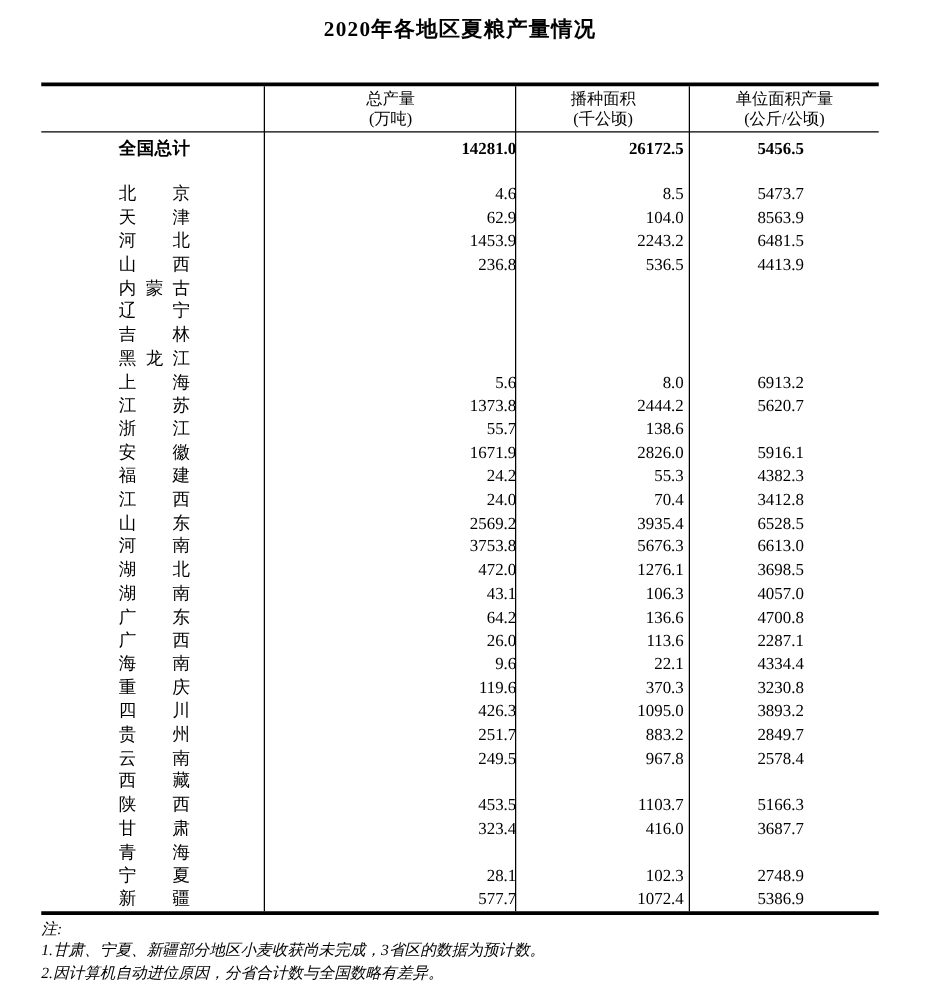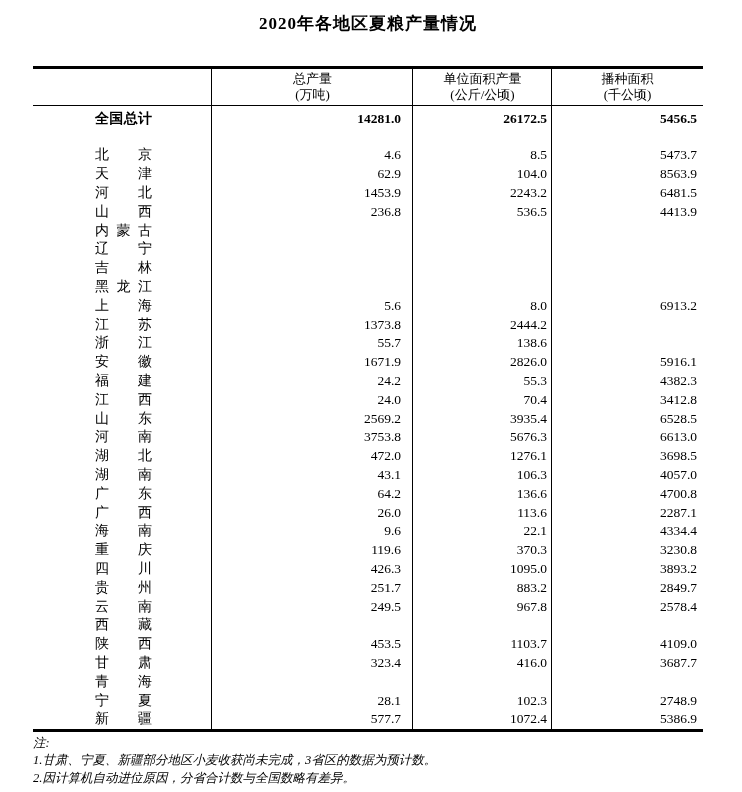--- a/index.html
+++ b/index.html
@@ -71,23 +71,23 @@
   .name-cell { padding-left: 62px; font-size: 14px; }
   .prov-name {
     display: inline-flex;
     justify-content: space-between;
     width: 57px;
   }
   .num-cell {
     text-align: right;
     font-size: 13.5px;
   }
-  .col-output { padding-right: 12px; }
+  .col-output { }
   .col-area  { padding-right: 5px; }
-  .col-yield { padding-right: 6px; }
+  .col-yield { padding-right: 6px; text-align: center; }
   .notes {
     margin-top: 3px;
     font-size: 12.5px;
     line-height: 17.5px;
     font-style: italic;
   }
   .notes p { margin: 0; }
 </style>
 </head>
 <body>
@@ -102,26 +102,26 @@
       <div class="vline v2"></div>
       <div class="vline v3"></div>
 
       <div class="grid-row thead">
         <div class="hcell"></div>
         <div class="hcell">
           <div>总产量</div>
           <div>(万吨)</div>
         </div>
         <div class="hcell">
+          <div>播种面积</div>
+          <div>(千公顷)</div>
+        </div>
+        <div class="hcell">
           <div>单位面积产量</div>
           <div>(公斤/公顷)</div>
-        </div>
-        <div class="hcell">
-          <div>播种面积</div>
-          <div>(千公顷)</div>
         </div>
       </div>
 
       <div class="grid-row total-row">
         <div class="cell name-cell">
           <span class="prov-name">
               <span>全</span>
               <span>国</span>
               <span>总</span>
               <span>计</span>
@@ -247,20 +247,21 @@
 
   <div class="grid-row trow">
     <div class="cell name-cell">
       <span class="prov-name">
                 <span>江</span>
                 <span>苏</span>
               </span>
     </div>
     <div class="cell num-cell col-output">1373.8</div>
     <div class="cell num-cell col-area">2444.2</div>
+    <div class="cell num-cell col-yield">5620.7</div>
   </div>
 
   <div class="grid-row trow">
     <div class="cell name-cell">
       <span class="prov-name">
                 <span>浙</span>
                 <span>江</span>
               </span>
     </div>
     <div class="cell num-cell col-output">55.7</div>
@@ -449,21 +450,21 @@
 
   <div class="grid-row trow">
     <div class="cell name-cell">
       <span class="prov-name">
                 <span>陕</span>
                 <span>西</span>
               </span>
     </div>
     <div class="cell num-cell col-output">453.5</div>
     <div class="cell num-cell col-area">1103.7</div>
-    <div class="cell num-cell col-yield">4109.0</div>
+    <div class="cell num-cell col-yield">5166.3</div>
   </div>
 
   <div class="grid-row trow">
     <div class="cell name-cell">
       <span class="prov-name">
                 <span>甘</span>
                 <span>肃</span>
               </span>
     </div>
     <div class="cell num-cell col-output">323.4</div>

